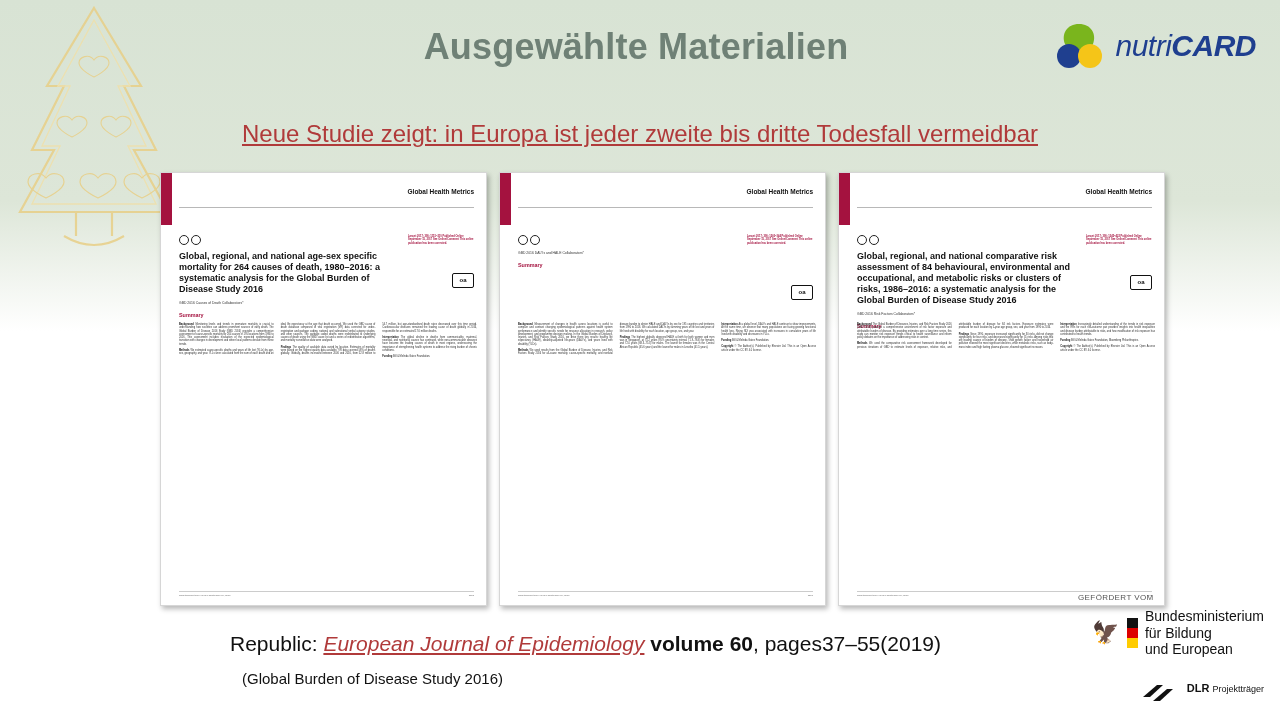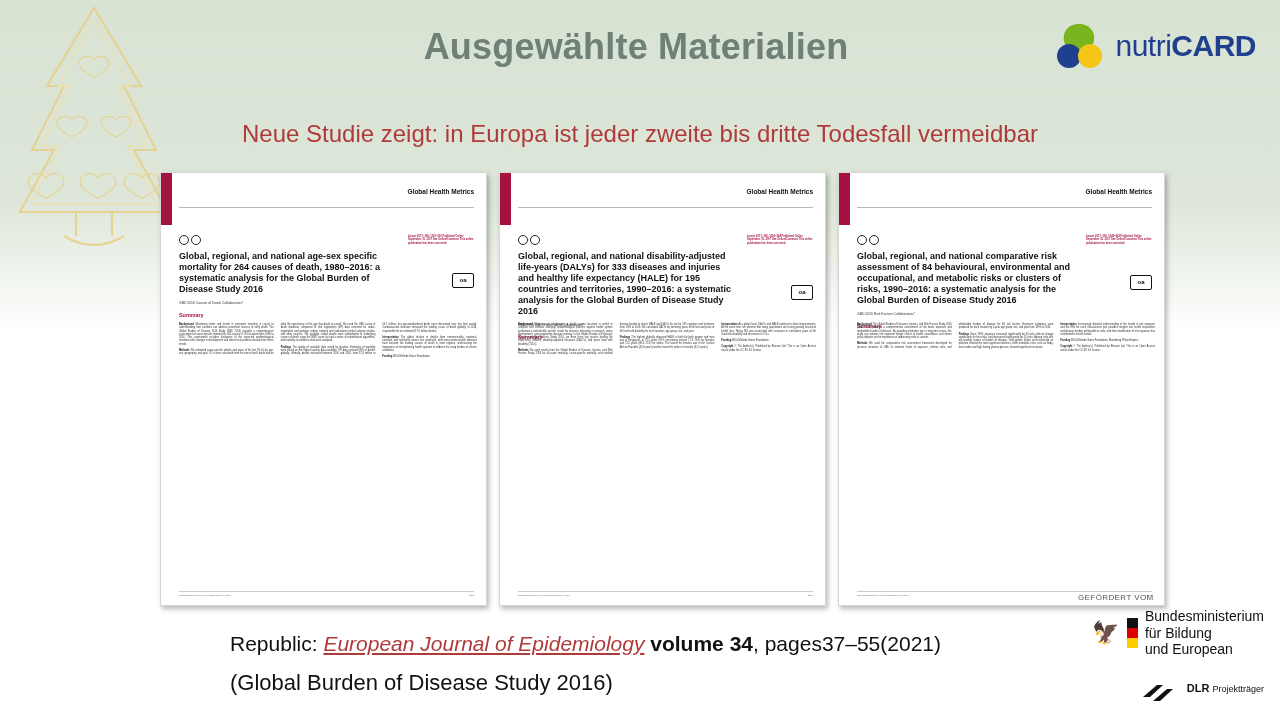--- a/index.html
+++ b/index.html
@@ -29,20 +29,21 @@
     opacity: .85;
   }
   
   .logo {
     position: absolute;
     right: 24px;
     top: 20px;
     display: flex;
     align-items: center;
     gap: 10px;
+    font-style: italic;
   }
   .logo-mark {
     width: 52px;
     height: 52px;
     position: relative;
   }
   .logo-text {
     font-size: 30px;
     letter-spacing: -0.5px;
     font-weight: 400;
@@ -64,20 +65,21 @@
     letter-spacing: .2px;
   }
   .subtitle {
     position: absolute;
     left: 0;
     right: 0;
     top: 120px;
     text-align: center;
     font-size: 24px;
     color: #b03a3a;
+    text-decoration: underline;
   }
   
   .papers {
     position: absolute;
     left: 160px;
     top: 172px;
     width: 1005px;
     height: 432px;
     display: flex;
     gap: 12px;
@@ -226,23 +228,23 @@
   }
   .caption a {
     color: #b03a3a;
     font-style: italic;
   }
   .caption .vol {
     font-weight: bold;
   }
   .caption-line2 {
     position: absolute;
-    left: 230px;
+    left: 242px;
     top: 670px;
-    font-size: 22px;
+    font-size: 15px;
     color: #111;
   }
   
   .sponsor {
     position: absolute;
     right: 12px;
     bottom: 118px;
     width: 190px;
     font-size: 8px;
     color: #555;
@@ -357,21 +359,20 @@
     <div class="paper p2">
       <div class="redbar"></div>
       <div class="journal">Global Health Metrics</div>
       <div class="rule"></div>
       <div class="oa-badge" style="top:112px">oa</div>
       <div class="paper-head">
         <div class="cc-icons">
           <span class="cc-circle"></span>
             <span class="cc-circle"></span>
         </div>
-        <div class="paper-title">Global, regional, and national disability-adjusted life-years (DALYs) for 333 diseases and injuries and healthy life expectancy (HALE) for 195 countries and territories, 1990–2016: a systematic analysis for the Global Burden of Disease Study 2016</div>
         <div class="paper-authors">GBD 2016 DALYs and HALE Collaborators*</div>
         <div class="summary-h">Summary</div>
       </div>
       <div class="side-col">
         <div class="sc-red">Lancet 2017; 390: 1260–344
 Published Online
 September 15, 2017
 See Online/Comment
 This online publication has been corrected.</div>
       </div>
@@ -392,21 +393,21 @@
     <div class="paper p3">
       <div class="redbar"></div>
       <div class="journal">Global Health Metrics</div>
       <div class="rule"></div>
       <div class="oa-badge" style="top:102px">oa</div>
       <div class="paper-head">
         <div class="cc-icons">
           <span class="cc-circle"></span>
             <span class="cc-circle"></span>
         </div>
-        <div class="paper-title">Global, regional, and national comparative risk assessment of 84 behavioural, environmental and occupational, and metabolic risks or clusters of risks, 1990–2016: a systematic analysis for the Global Burden of Disease Study 2016</div>
+        <div class="paper-title">Global, regional, and national comparative risk assessment of 84 behavioural, environmental and occupational, and metabolic risks or clusters of risks, 1986–2016: a systematic analysis for the Global Burden of Disease Study 2016</div>
         <div class="paper-authors">GBD 2016 Risk Factors Collaborators*</div>
         <div class="summary-h">Summary</div>
       </div>
       <div class="side-col">
         <div class="sc-red">Lancet 2017; 390: 1345–422
 Published Online
 September 15, 2017
 See Online/Comment
 This online publication has been corrected.</div>
       </div>
@@ -420,21 +421,21 @@
       </div>
       <div class="paper-foot">
         <span>www.thelancet.com  Vol 390  September 16, 2017</span>
         <span>1345</span>
       </div>
     </div>
 
   </div>
 
   <div class="caption">
-    <span>Republic: </span><a href="#">European Journal of Epidemiology</a>&nbsp;<span class="vol">volume 34</span><span>, pages37–55(2021)</span>
+    <span>Republic: </span><a href="#">European Journal of Epidemiology</a>&nbsp;<span class="vol">volume 60</span><span>, pages37–55(2019)</span>
   </div>
   <div class="caption-line2">(Global Burden of Disease Study 2016)</div>
 
   <div class="sponsor">GEFÖRDERT VOM</div>
 
   <div class="bmbf">
     <div class="bmbf-eagle">🦅</div>
     <div class="bmbf-flag"></div>
     <div class="bmbf-text">
       <div>Bundesministerium</div>

